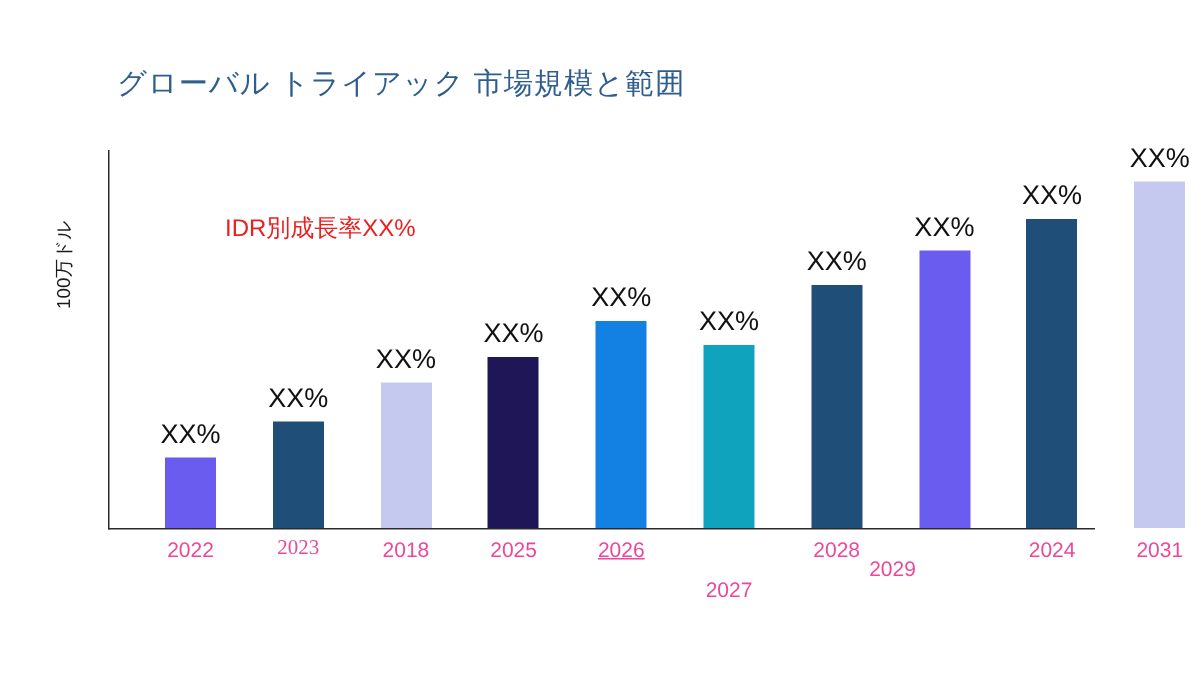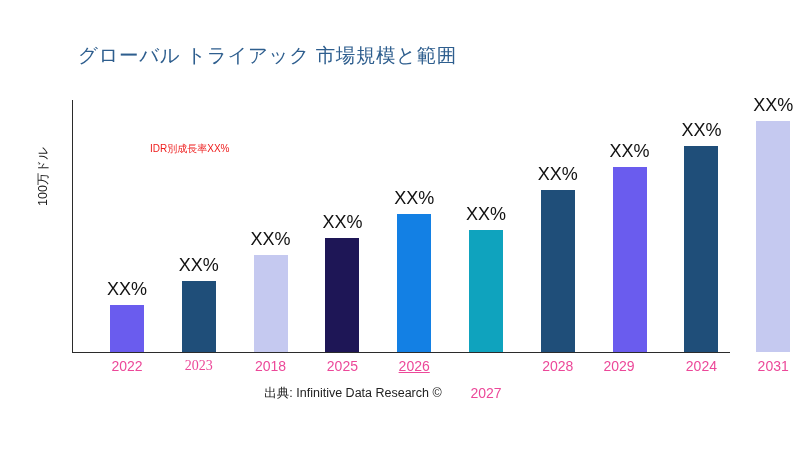--- a/index.html
+++ b/index.html
@@ -87,21 +87,21 @@
     top: 358px;
     width: 70px;
     text-align: center;
     font-size: 14px;
     color: #ec4899;
   }
   #growth-annotation {
     position: absolute;
     left: 150px;
     top: 142px;
-    font-size: 10px;
+    font-size: 16px;
     color: #ee1c1c;
     white-space: nowrap;
   }
   #source-note {
     position: absolute;
     left: 0;
     top: 385px;
     width: 706px;
     text-align: center;
     font-size: 12.5px;
@@ -158,25 +158,24 @@
         <div class="bar-value" style="bottom: 211px;">XX%</div>
       </div>
       <div class="bar-group" style="left: 684.2px; height: 252px;">
         <div class="bar" style="height: 231px; background: rgb(197, 201, 240);"></div>
         <div class="bar-value" style="bottom: 236px;">XX%</div>
       </div>
     </div>
 
   <div id="growth-annotation">IDR別成長率XX%</div>
 
-  <div id="source-note">出典: Infinitive Data Research ©</div>
 
 <div class="tick-label" style="left: 92px;">2022</div>
     <div class="tick-label" style="left: 163.8px; font-family: Liberation Serif, serif;">2023</div>
     <div class="tick-label" style="left: 235.6px;">2018</div>
     <div class="tick-label" style="left: 307.4px;">2025</div>
     <div class="tick-label" style="left: 379.2px; text-decoration: underline;">2026</div>
     <div class="tick-label" style="left: 451px; margin-top: 27px;">2027</div>
     <div class="tick-label" style="left: 522.8px;">2028</div>
-    <div class="tick-label" style="left: 584px;">2029</div>
+    <div class="tick-label" style="left: 560px; margin-top: 13px;">2029</div>
     <div class="tick-label" style="left: 666.4px;">2024</div>
     <div class="tick-label" style="left: 738.2px;">2031</div>
   </div>
 
 </body></html>

